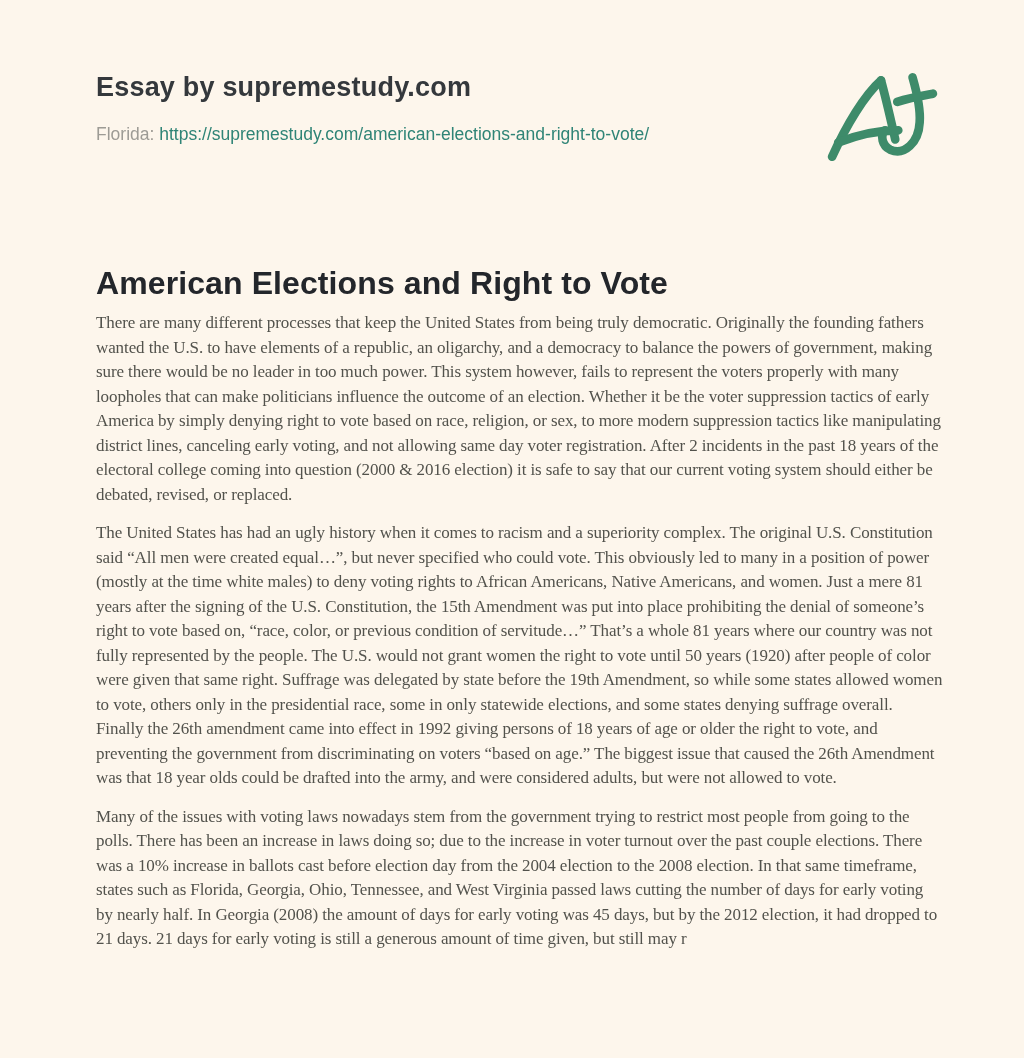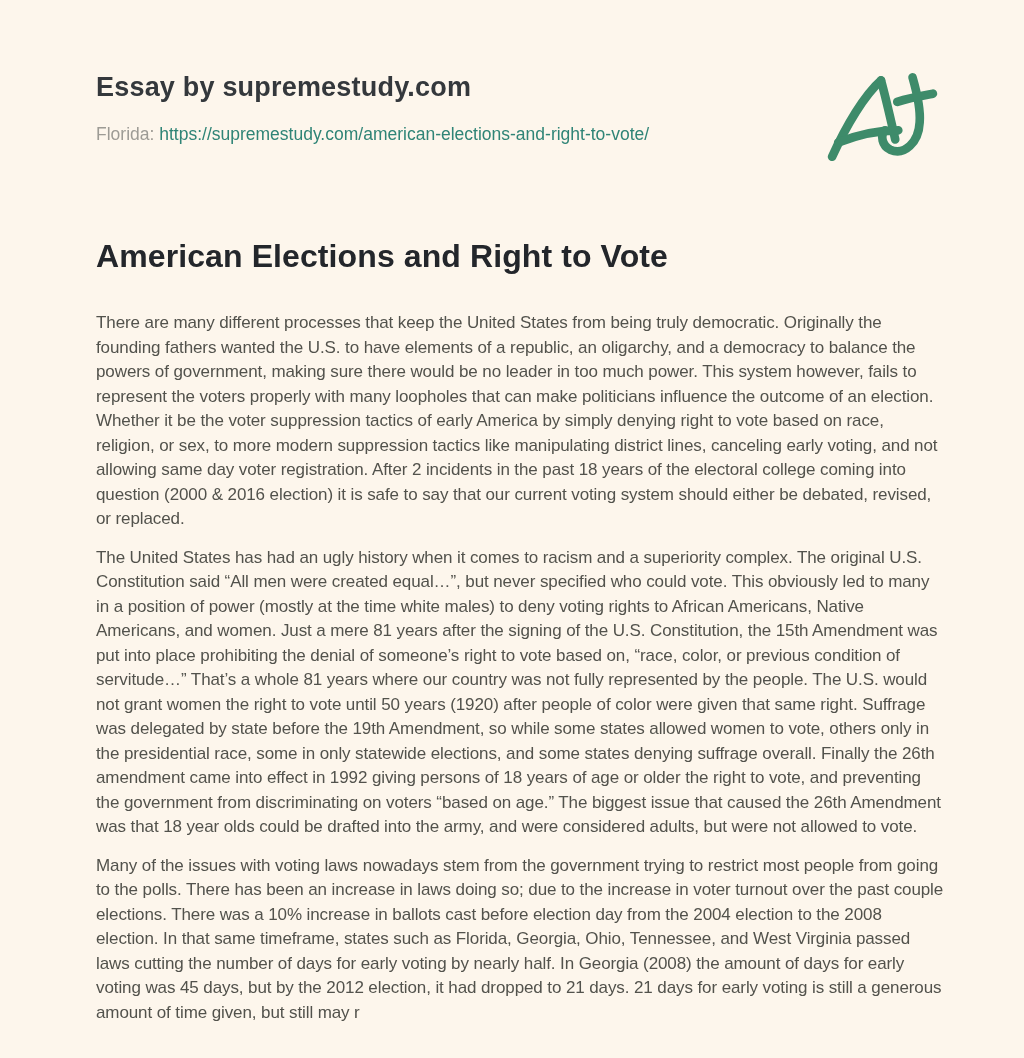--- a/index.html
+++ b/index.html
@@ -55,37 +55,37 @@
   .logo path {
     fill: none;
     stroke: var(--logo-green);
     stroke-width: 8.5;
     stroke-linecap: round;
     stroke-linejoin: round;
   }
   .essay-title {
     position: absolute;
     left: 96px;
-    top: 238px;
+    top: 265px;
     font-size: 32px;
     font-weight: 700;
     letter-spacing: 0.1px;
     color: var(--title-text);
   }
   .essay-body {
     position: absolute;
     left: 96px;
     top: 311px;
     width: 848px;
     font-size: 17px;
     line-height: 24.5px;
     letter-spacing: -0.1px;
     color: var(--body-text);
   }
-  .essay-body p { margin-bottom: 14px; }
+  .essay-body p { margin-bottom: 14px; font-family: Liberation Serif, serif; }
 </style>
 </head>
 <body>
 
 <div class="page">
 
   <div class="site-header-title">Essay by supremestudy.com</div>
 
   <div class="source-line">
     <span>Florida:</span>

